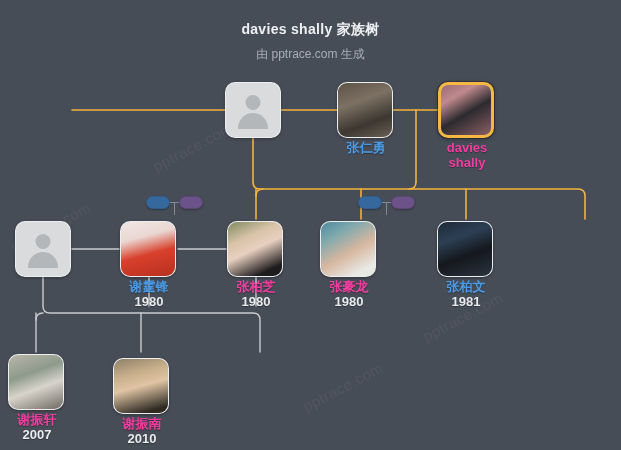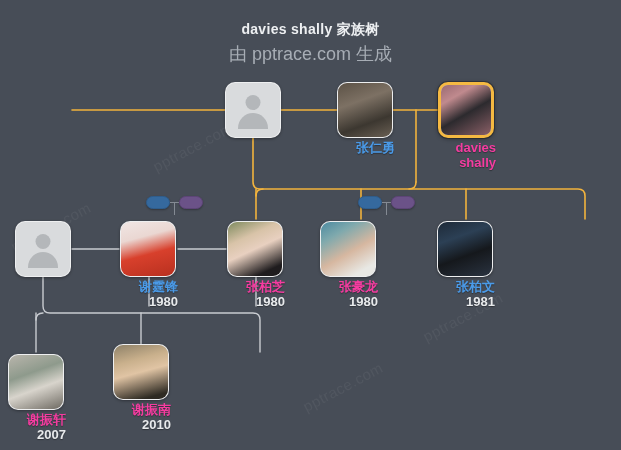--- a/index.html
+++ b/index.html
@@ -31,28 +31,28 @@
   .wm3{left:420px;top:330px;}
   .wm4{left:300px;top:400px;}
 
   
   .header{position:absolute;left:0;right:0;top:16px;text-align:center;}
   .title{
     color:#eef0f2;font-size:14px;font-weight:700;line-height:26px;
     letter-spacing:.3px;
   }
   .subtitle{
-    color:#a7adb5;font-size:18px;line-height:18px;margin-top:3px;
+    color:#a7adb5;font-size:12px;line-height:18px;margin-top:3px;
   }
 
   
   #links{position:absolute;left:0;top:0;width:621px;height:450px;pointer-events:none;}
 
   
-  .person{position:absolute;width:58px;text-align:right;}
+  .person{position:absolute;width:58px;text-align:center;}
   .photo{
     width:56px;height:56px;border-radius:10px;
     background:#d9dbdd;
     border:1px solid rgba(255,255,255,.55);
     box-shadow:0 1px 3px rgba(0,0,0,.35);
     overflow:hidden;position:relative;
     box-sizing:border-box;
   }
   .photo.focus{border:3px solid #f5b942;box-shadow:0 0 0 1px rgba(0,0,0,.25),0 1px 4px rgba(0,0,0,.4);}
   .photo .inner{position:absolute;inset:0;background-size:cover;background-position:center;}
@@ -226,21 +226,21 @@
 
 
   <div class="person" style="left:8px;top:354px;">
     <div class="photo">
       <div class="inner" style="background:linear-gradient(160deg,#b9b5ac 0%,#8e9a8c 35%,#d8d4cc 60%,#6e6a62 100%);"></div>
     </div>
     <div class="pname female">谢振轩</div>
     <div class="pyear">2007</div>
   </div>
 
-  <div class="person" style="left:113px;top:344px;">
+  <div class="person" style="left:113px;top:358px;">
     <div class="photo">
       <div class="inner" style="background:linear-gradient(165deg,#8e8168 0%,#c9b08c 30%,#e0c4a4 50%,#2e2a22 90%);"></div>
     </div>
     <div class="pname female">谢振南</div>
     <div class="pyear">2010</div>
   </div>
 
 
 </div>
 

